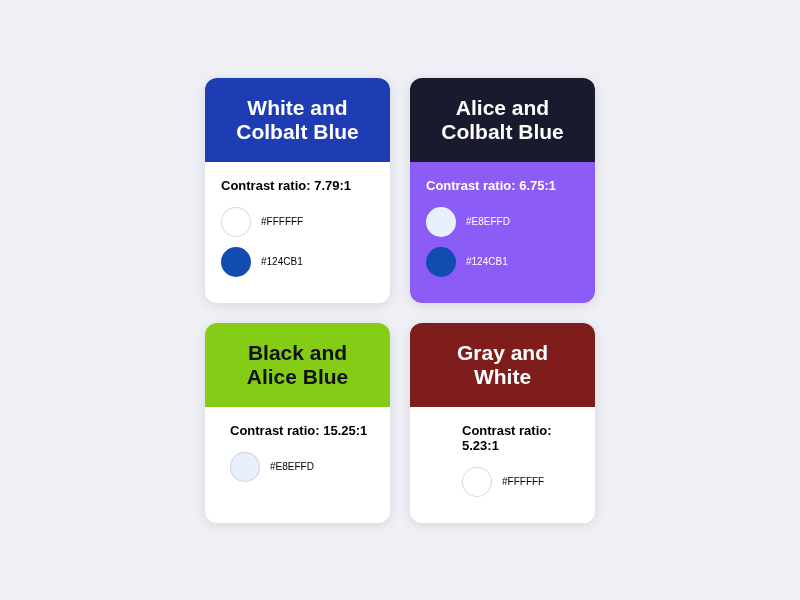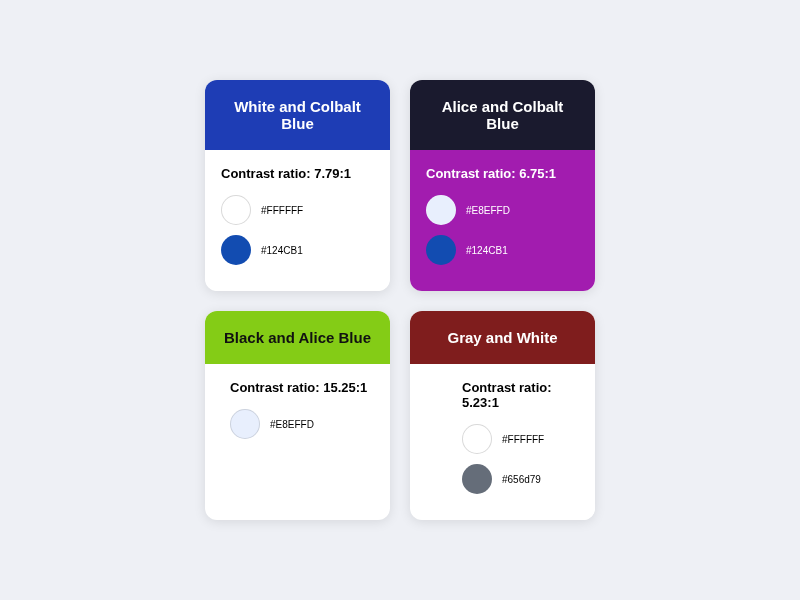--- a/index.html
+++ b/index.html
@@ -21,21 +21,21 @@
     .card {
       border-radius: 12px;
       overflow: hidden;
       box-shadow: 0 2px 12px rgba(0,0,0,0.1);
       background: #fff;
       width: 185px;
     }
     .card-header {
       padding: 18px 16px;
       font-weight: 700;
-      font-size: 15px;
+      font-size: 21px;
       text-align: center;
     }
     .card-body {
       padding: 16px;
     }
     .contrast-ratio {
       font-weight: 700;
       font-size: 13px;
       margin-bottom: 14px;
     }
@@ -66,21 +66,21 @@
       background: #fff;
       border-radius: 13px;
     }
 
     
     .card-2 .card-header {
       background-color: #1a1a2e;
       color: #fff;
     }
     .card-2 .card-body {
-      background: #a21caf;
+      background: #8b5cf6;
     }
     .card-2 .contrast-ratio {
       color: #fff;
     }
     .card-2 .color-label {
       color: #fff;
     }
 
     
     .card-3 .card-header {
@@ -145,19 +145,15 @@
       </div>
     </div>
     <div class="card card-4">
       <div class="card-header">Gray and White</div>
       <div class="card-body">
         <div class="contrast-ratio">Contrast ratio: 5.23:1</div>
         <div class="color-row">
           <div class="color-swatch" style="background-color: rgb(255, 255, 255); border: 1px solid rgba(0, 0, 0, 0.15);"></div>
           <span class="color-label">#FFFFFF</span>
         </div>
-        <div class="color-row">
-          <div class="color-swatch" style="background-color: rgb(101, 109, 121); border: 1px solid transparent;"></div>
-          <span class="color-label">#656d79</span>
-        </div>
       </div>
     </div>
   </div>
 
 </body></html>

